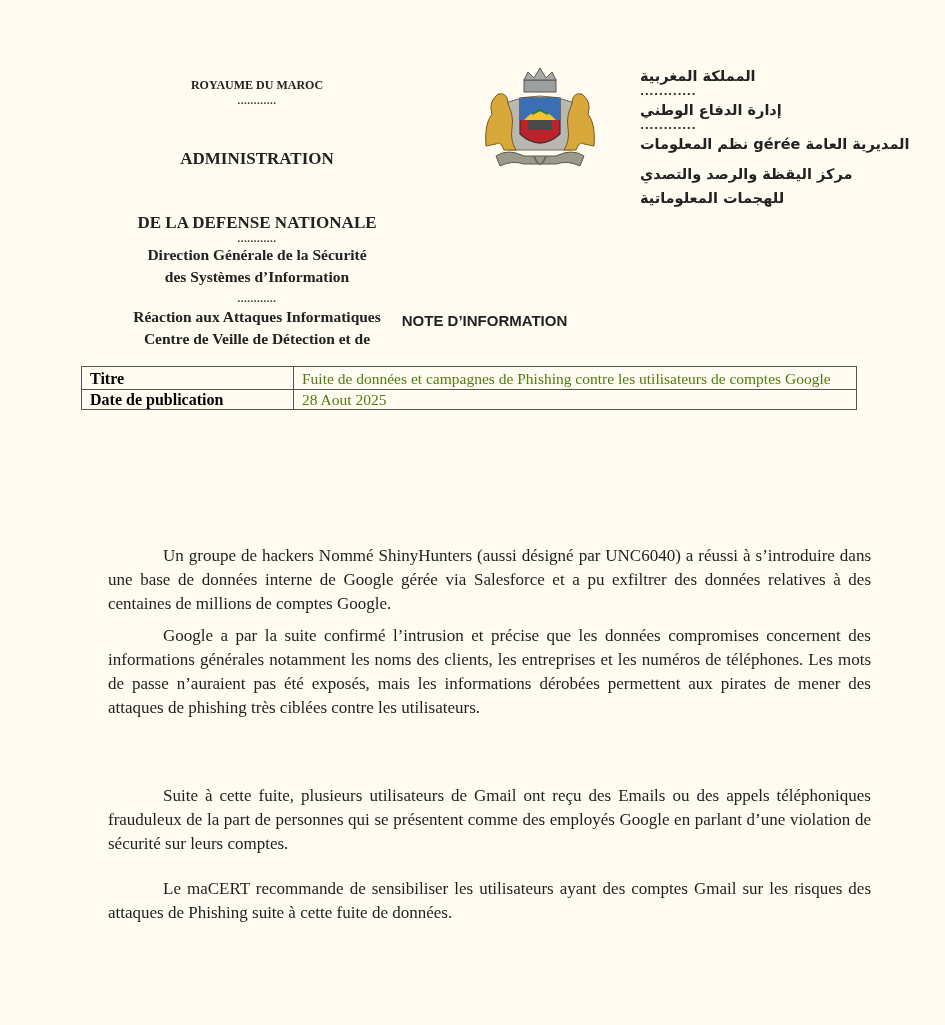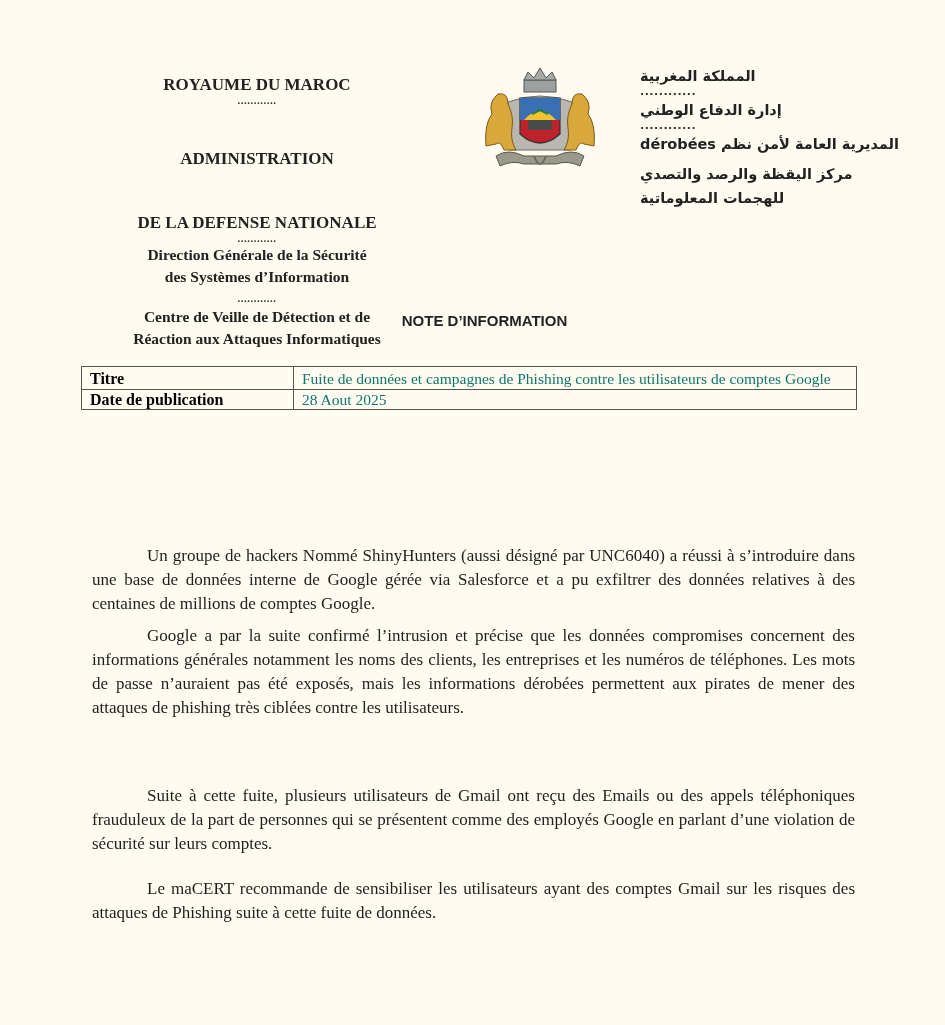--- a/index.html
+++ b/index.html
@@ -9,21 +9,21 @@
     overflow: hidden;
   }
   body { position: relative; color: #1a1a1a; }
 
   .header-left {
     position: absolute; left: 92px; top: 74px; width: 330px;
     text-align: center;
     font-family: "Liberation Serif", "DejaVu Serif", serif;
     font-weight: bold; color: #222;
   }
-  .header-left .l1 { font-size: 17px; line-height: 22px; }
+  .header-left .l1 { font-size: 12px; line-height: 22px; }
   .header-left .l2 { font-size: 17px; line-height: 22px; margin-top: 42px; }
   .header-left .l3 { font-size: 15.5px; line-height: 22px; }
   .dots {
     display: block; font-size: 11px; line-height: 8px; letter-spacing: 0.5px;
     height: 10px; font-weight: bold; color: #333;
   }
   .dots.mid { margin: 6px 0 2px; }
 
   .header-right {
     position: absolute; left: 640px; top: 64px; width: 290px;
@@ -51,25 +51,25 @@
     font-family: "Liberation Serif", "DejaVu Serif", serif;
     font-size: 15.5px;
   }
   table.meta td {
     border: 1.5px solid #555;
     padding: 0 8px;
     vertical-align: top;
     line-height: 19px;
   }
   table.meta td.k { width: 212px; font-weight: bold; font-size: 16px; color: #000000; }
-  table.meta td.v { color: #0f766e; font-family: Liberation Serif, serif; }
+  table.meta td.v { color: #4d7c0f; font-family: Liberation Serif, serif; }
   table.meta tr.r1 td { padding-top: 2px; padding-bottom: 1px; }
 
   .body-text {
-    position: absolute; left: 92px; width: 763px;
+    position: absolute; left: 108px; width: 763px;
     font-family: "Liberation Serif", "DejaVu Serif", serif;
     font-size: 17px; line-height: 24px;
     text-align: justify; color: #1e1e1e;
   }
   .body-text p { text-indent: 55px; }
   .p1 { top: 544px; }
   .p2 { top: 624px; }
   .p3 { top: 784px; }
   .p4 { top: 877px; }
 </style>
@@ -78,22 +78,22 @@
 
 <div class="header-left">
   <div class="l1">ROYAUME DU MAROC</div>
   <span class="dots">............</span>
   <div class="l2">ADMINISTRATION</div>
   <div class="l2">DE LA DEFENSE NATIONALE</div>
   <span class="dots">............</span>
   <div class="l3">Direction Générale de la Sécurité</div>
   <div class="l3">des Systèmes d’Information</div>
   <span class="dots mid">............</span>
+  <div class="l3">Réaction aux Attaques Informatiques</div>
   <div class="l3">Centre de Veille de Détection et de</div>
-  <div class="l3">Réaction aux Attaques Informatiques</div>
 </div>
 
 <div class="emblem">
   <svg width="124" height="112" viewBox="0 0 124 112">
 
     <path d="M18 92 Q30 84 46 92 L78 92 Q94 84 106 92 L102 102 Q90 96 78 100 L46 100 Q34 96 22 102 Z" fill="#9a9a8a" stroke="#5a5a50" stroke-width="1"></path>
     <path d="M56 92 Q62 108 68 92" fill="none" stroke="#6a6a60" stroke-width="2"></path>
 
     <path d="M30 38 Q62 26 94 38 L92 86 L32 86 Z" fill="#b8b8b0" stroke="#6e6e66" stroke-width="1"></path>
 
@@ -109,21 +109,21 @@
     <path d="M8 82 Q6 60 14 50 Q10 38 20 30 Q30 28 30 40 Q36 52 34 64 Q32 76 38 86 L26 86 Q22 76 18 80 Z" fill="#d9a83a" stroke="#7a5a1a" stroke-width="1"></path>
     <path d="M116 82 Q118 60 110 50 Q114 38 104 30 Q94 28 94 40 Q88 52 90 64 Q92 76 86 86 L98 86 Q102 76 106 80 Z" fill="#d9a83a" stroke="#7a5a1a" stroke-width="1"></path>
   </svg>
 </div>
 
 <div class="header-right">
   <div class="ar">المملكة المغربية</div>
   <span class="dots">............</span>
   <div class="ar">إدارة الدفاع الوطني</div>
   <span class="dots">............</span>
-  <div class="ar">المديرية العامة لأمن نظم dérobées</div>
+  <div class="ar">المديرية العامة gérée نظم المعلومات</div>
   <div class="ar" style="margin-top:6px">مركز اليقظة والرصد والتصدي</div>
   <div class="ar">للهجمات المعلوماتية</div>
 </div>
 
 <div class="note-title">NOTE D’INFORMATION</div>
 
 <table class="meta">
   <tbody>
       <tr class="r1">
     <td class="k">Titre</td>

